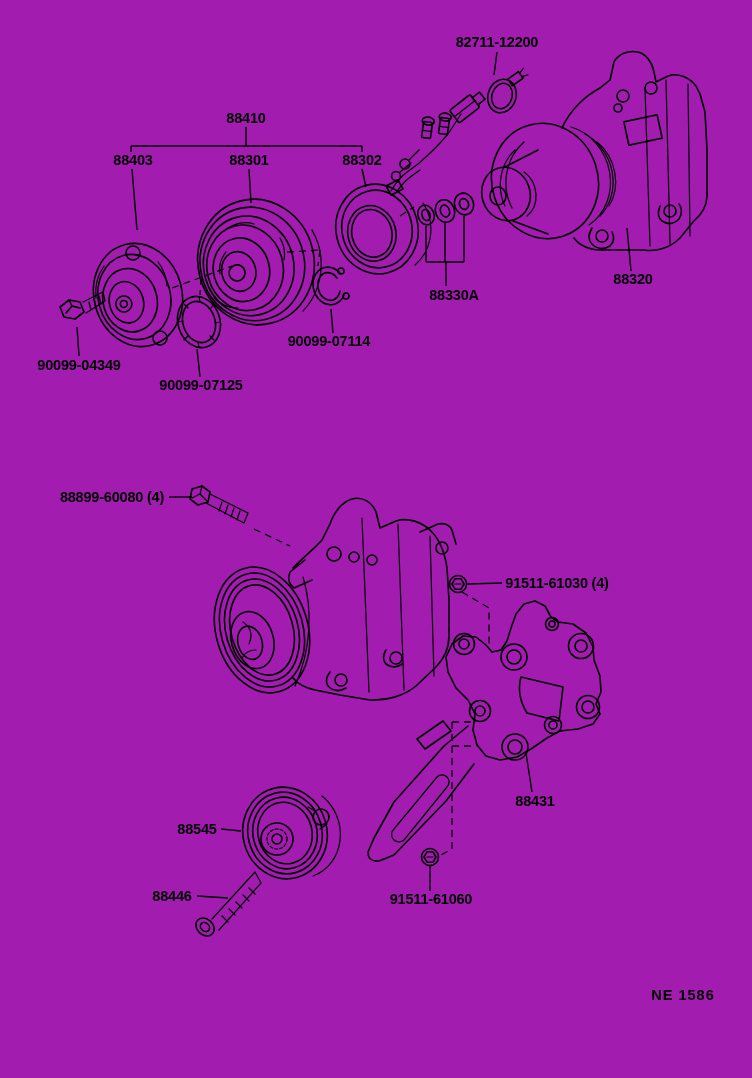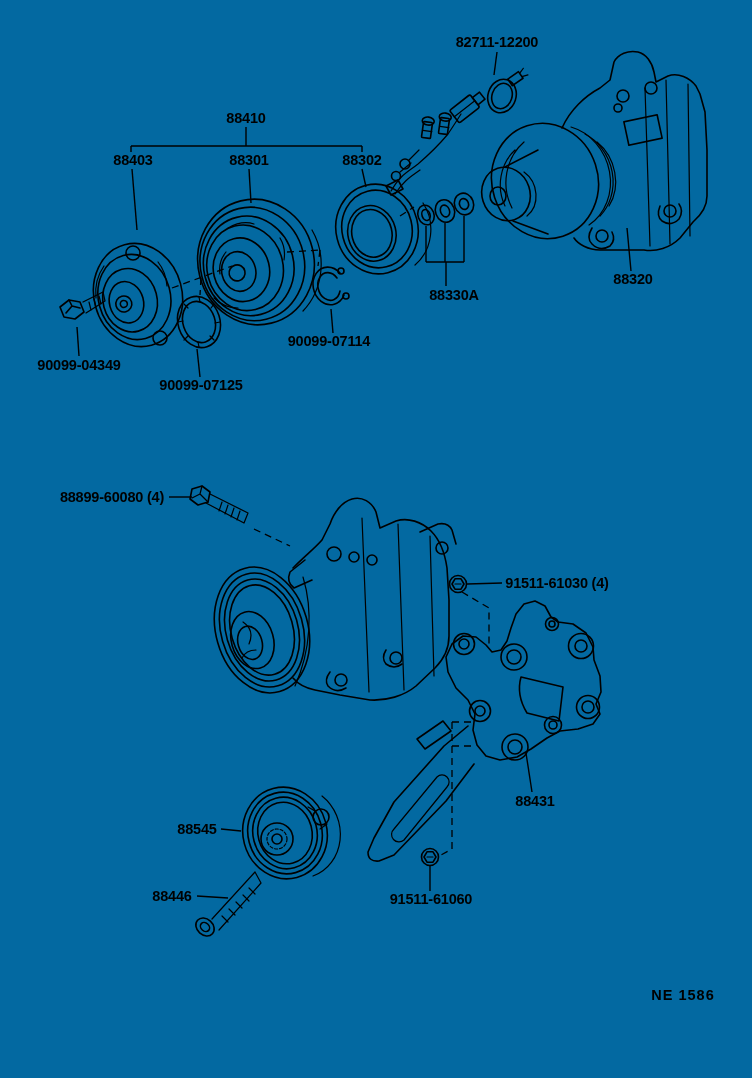--- a/index.html
+++ b/index.html
@@ -1,16 +1,16 @@
 <!DOCTYPE html>
 <html><head>
 <meta charset="utf-8">
 <style>
   html,body{margin:0;padding:0;background:#ffffff;}
-  .page{position:relative;width:752px;height:1078px;background:#0369a1;overflow:hidden;}
+  .page{position:relative;width:752px;height:1078px;background:#a21caf;overflow:hidden;}
   svg{display:block;}
   .art{stroke:#000;fill:none;stroke-width:1.6;stroke-linecap:round;stroke-linejoin:round;}
   .thin{stroke-width:1.2;}
   .leader{stroke:#000;stroke-width:1.4;fill:none;}
   .hidden-line{stroke:#000;stroke-width:1.3;fill:none;stroke-dasharray:7 5;}
   .lbl{font-family:"Liberation Sans",sans-serif;font-weight:700;font-size:14.5px;fill:#000;letter-spacing:-0.2px;}
   .code{font-family:"Liberation Sans",sans-serif;font-weight:700;font-size:14.5px;fill:#000;letter-spacing:1px;}
 </style>
 </head>
 <body>

